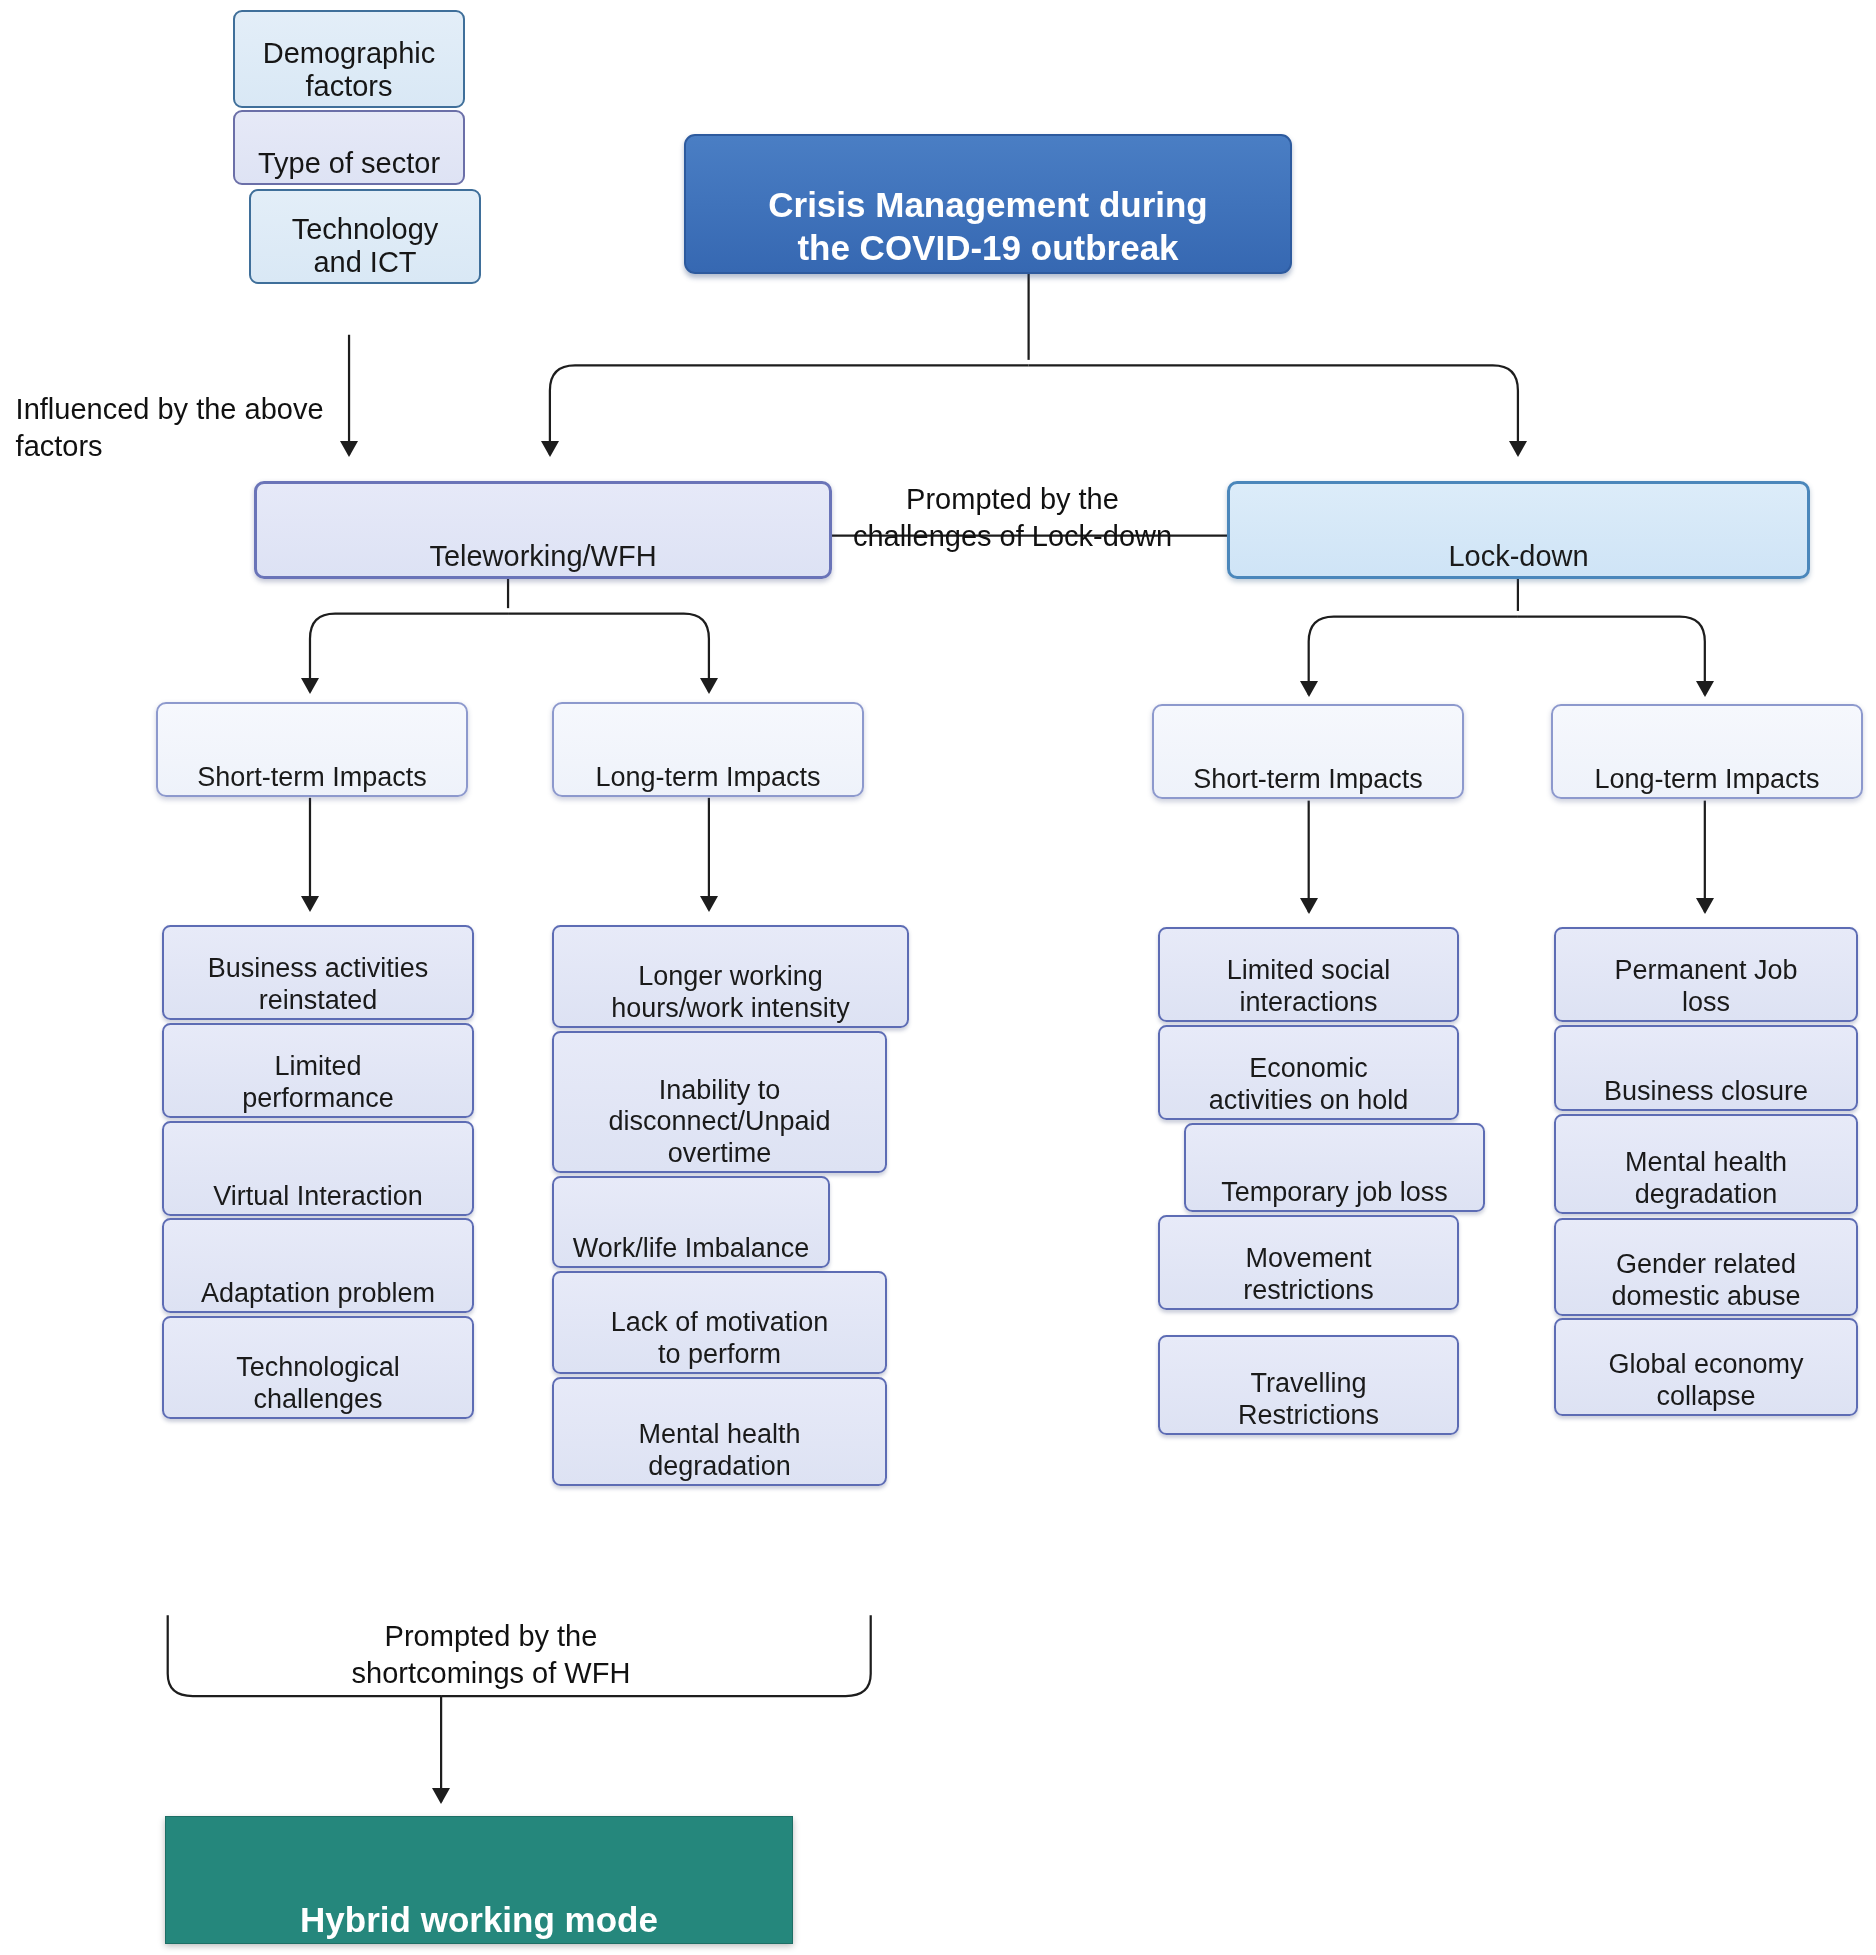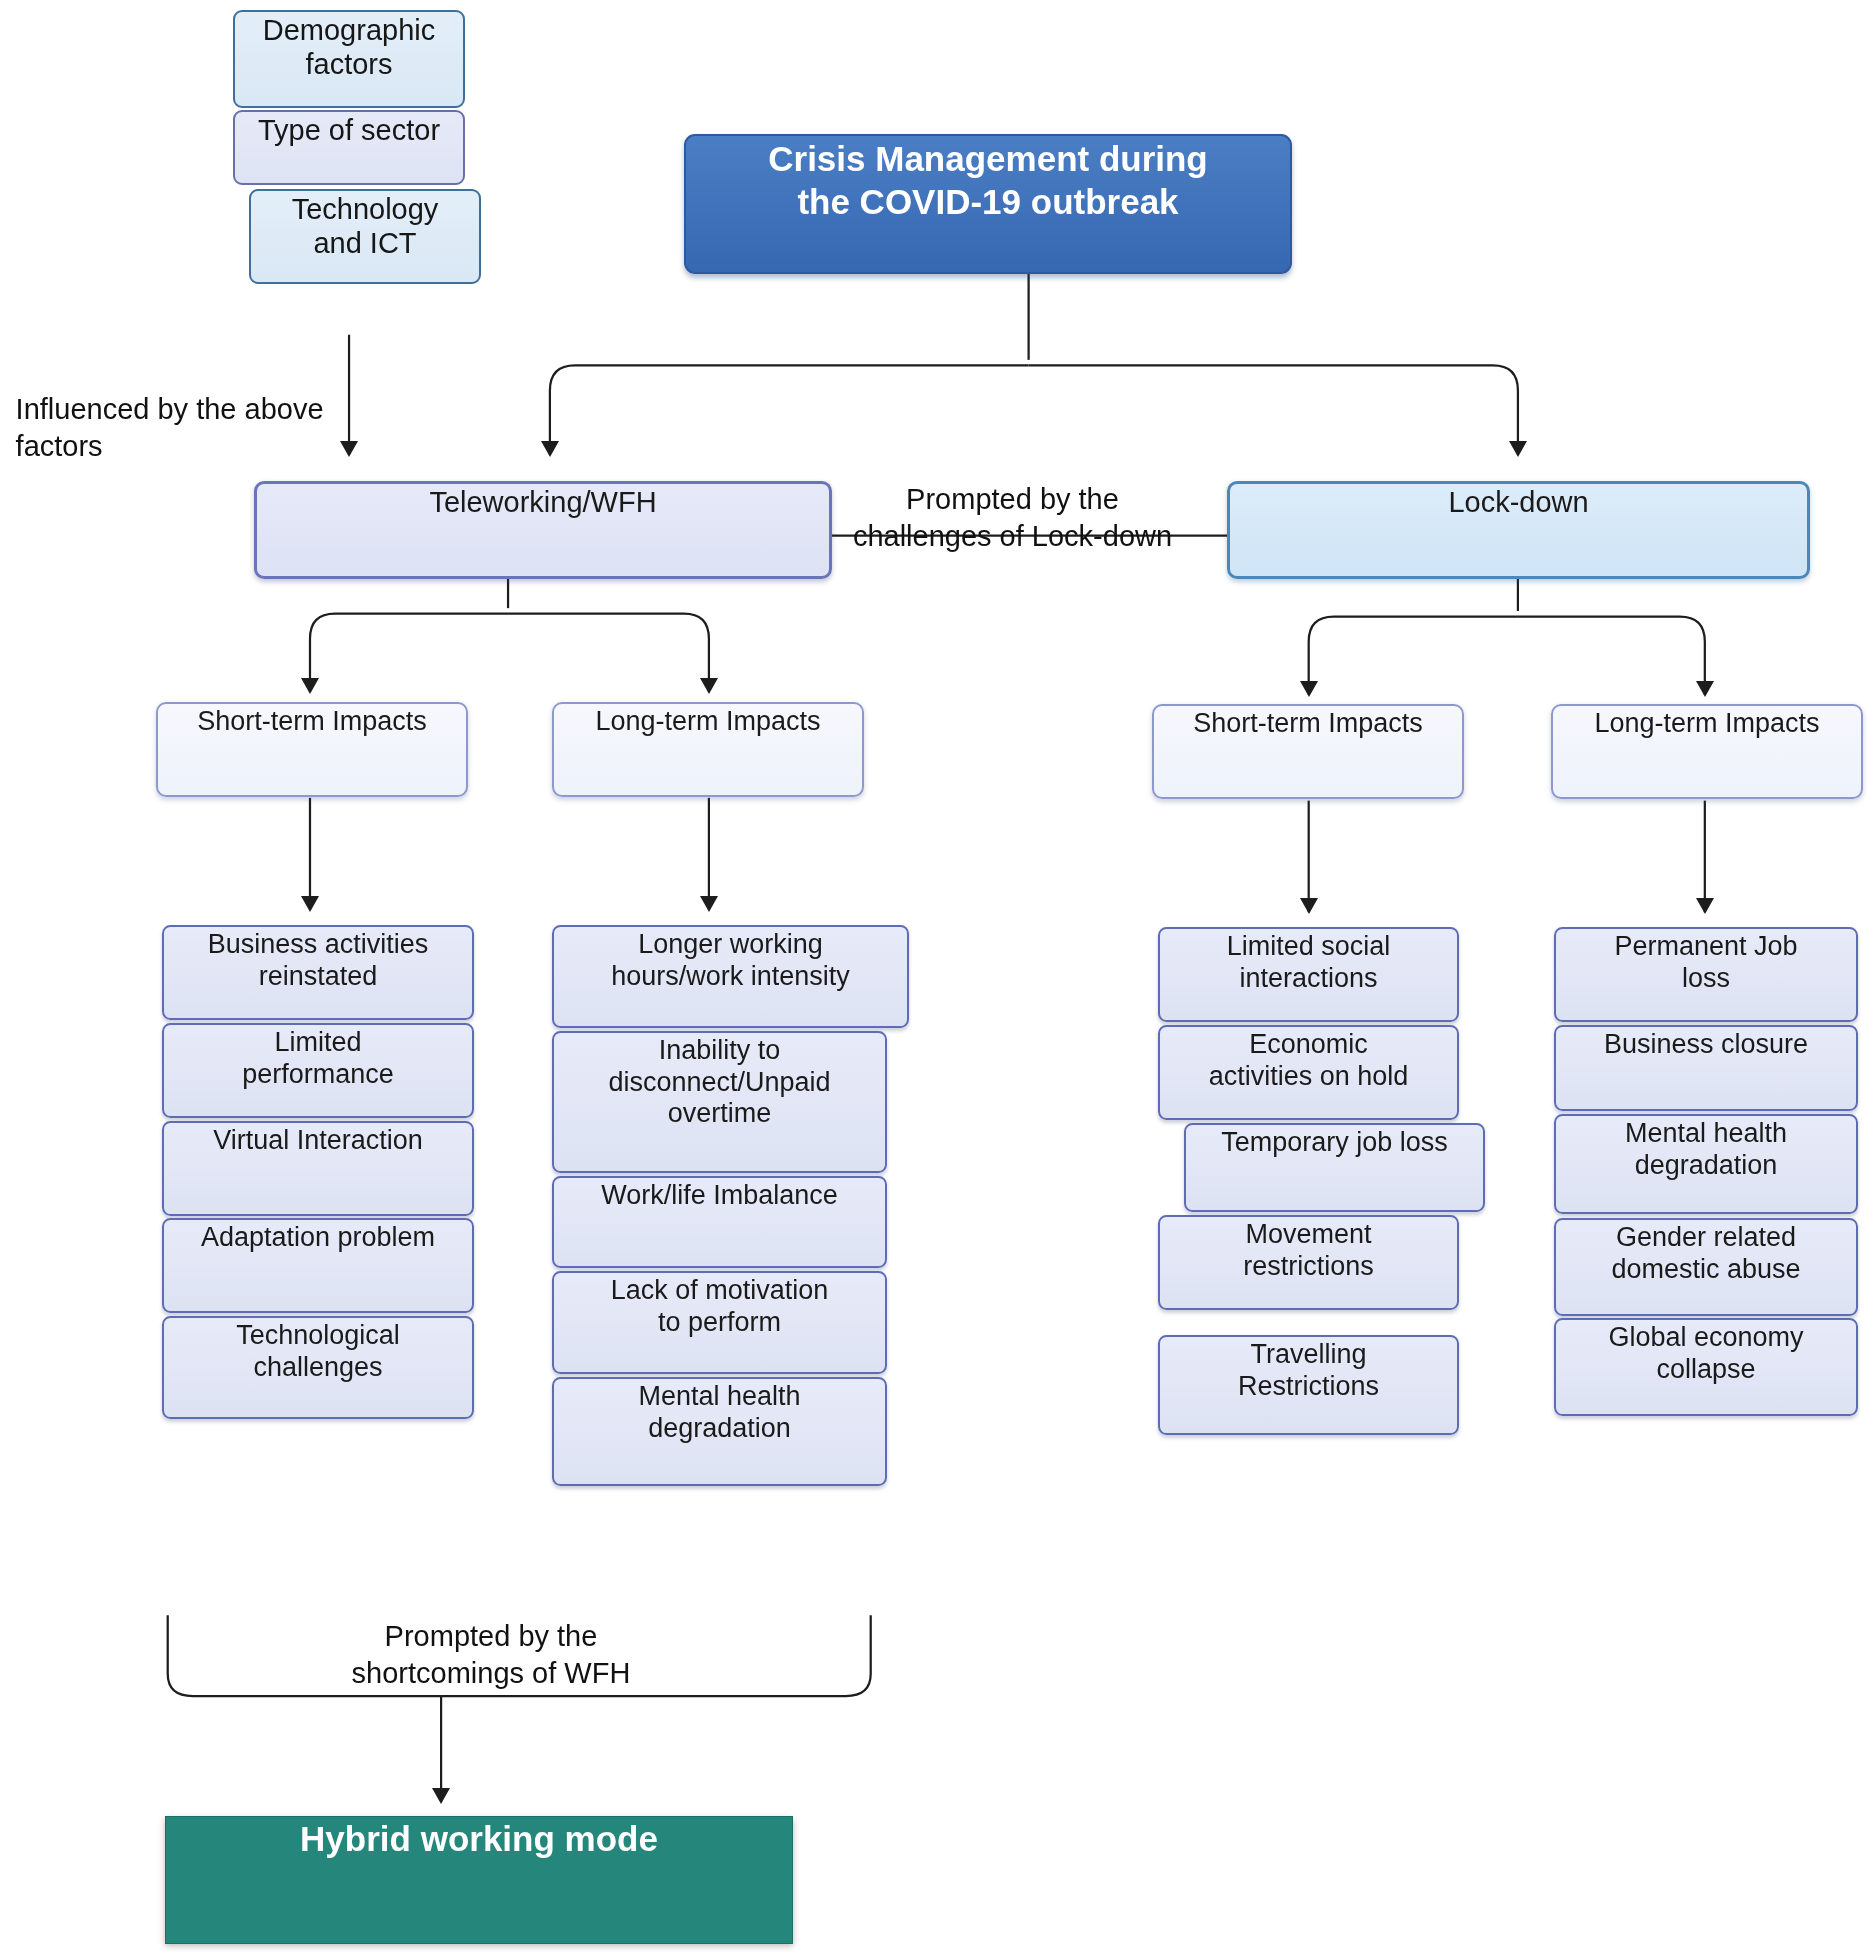--- a/index.html
+++ b/index.html
@@ -12,21 +12,21 @@
     width:1877px;
     height:1955px;
     background:#ffffff;
     overflow:hidden;
   }
   
   .node{
     position:absolute;
     box-sizing:border-box;
     display:flex;
-    align-items:flex-start;
+    align-items:flex-end;
     justify-content:center;
     text-align:center;
     line-height:1.16;
     border-radius:7.8px;
     padding:2.2px 5.6px;
   }
   .node span{display:block;width:100%;}
 
   
   .factor{
@@ -237,21 +237,21 @@
 
   <div class="node item" style="left:552px;top:925px;width:357px;height:103px;">
     <span style="white-space: pre-line;">Longer working
 hours/work intensity</span>
   </div>
   <div class="node item" style="left:552px;top:1031px;width:335px;height:142px;">
     <span style="white-space: pre-line;">Inability to
 disconnect/Unpaid
 overtime</span>
   </div>
-  <div class="node item" style="left:552px;top:1176px;width:335px;height:92px;">
+  <div class="node item" style="left:552px;top:1176px;width:278px;height:92px;">
     <span>Work/life Imbalance</span>
   </div>
   <div class="node item" style="left:552px;top:1271px;width:335px;height:103px;">
     <span style="white-space: pre-line;">Lack of motivation
 to perform</span>
   </div>
   <div class="node item" style="left:552px;top:1377px;width:335px;height:109px;">
     <span style="white-space: pre-line;">Mental health
 degradation</span>
   </div>

